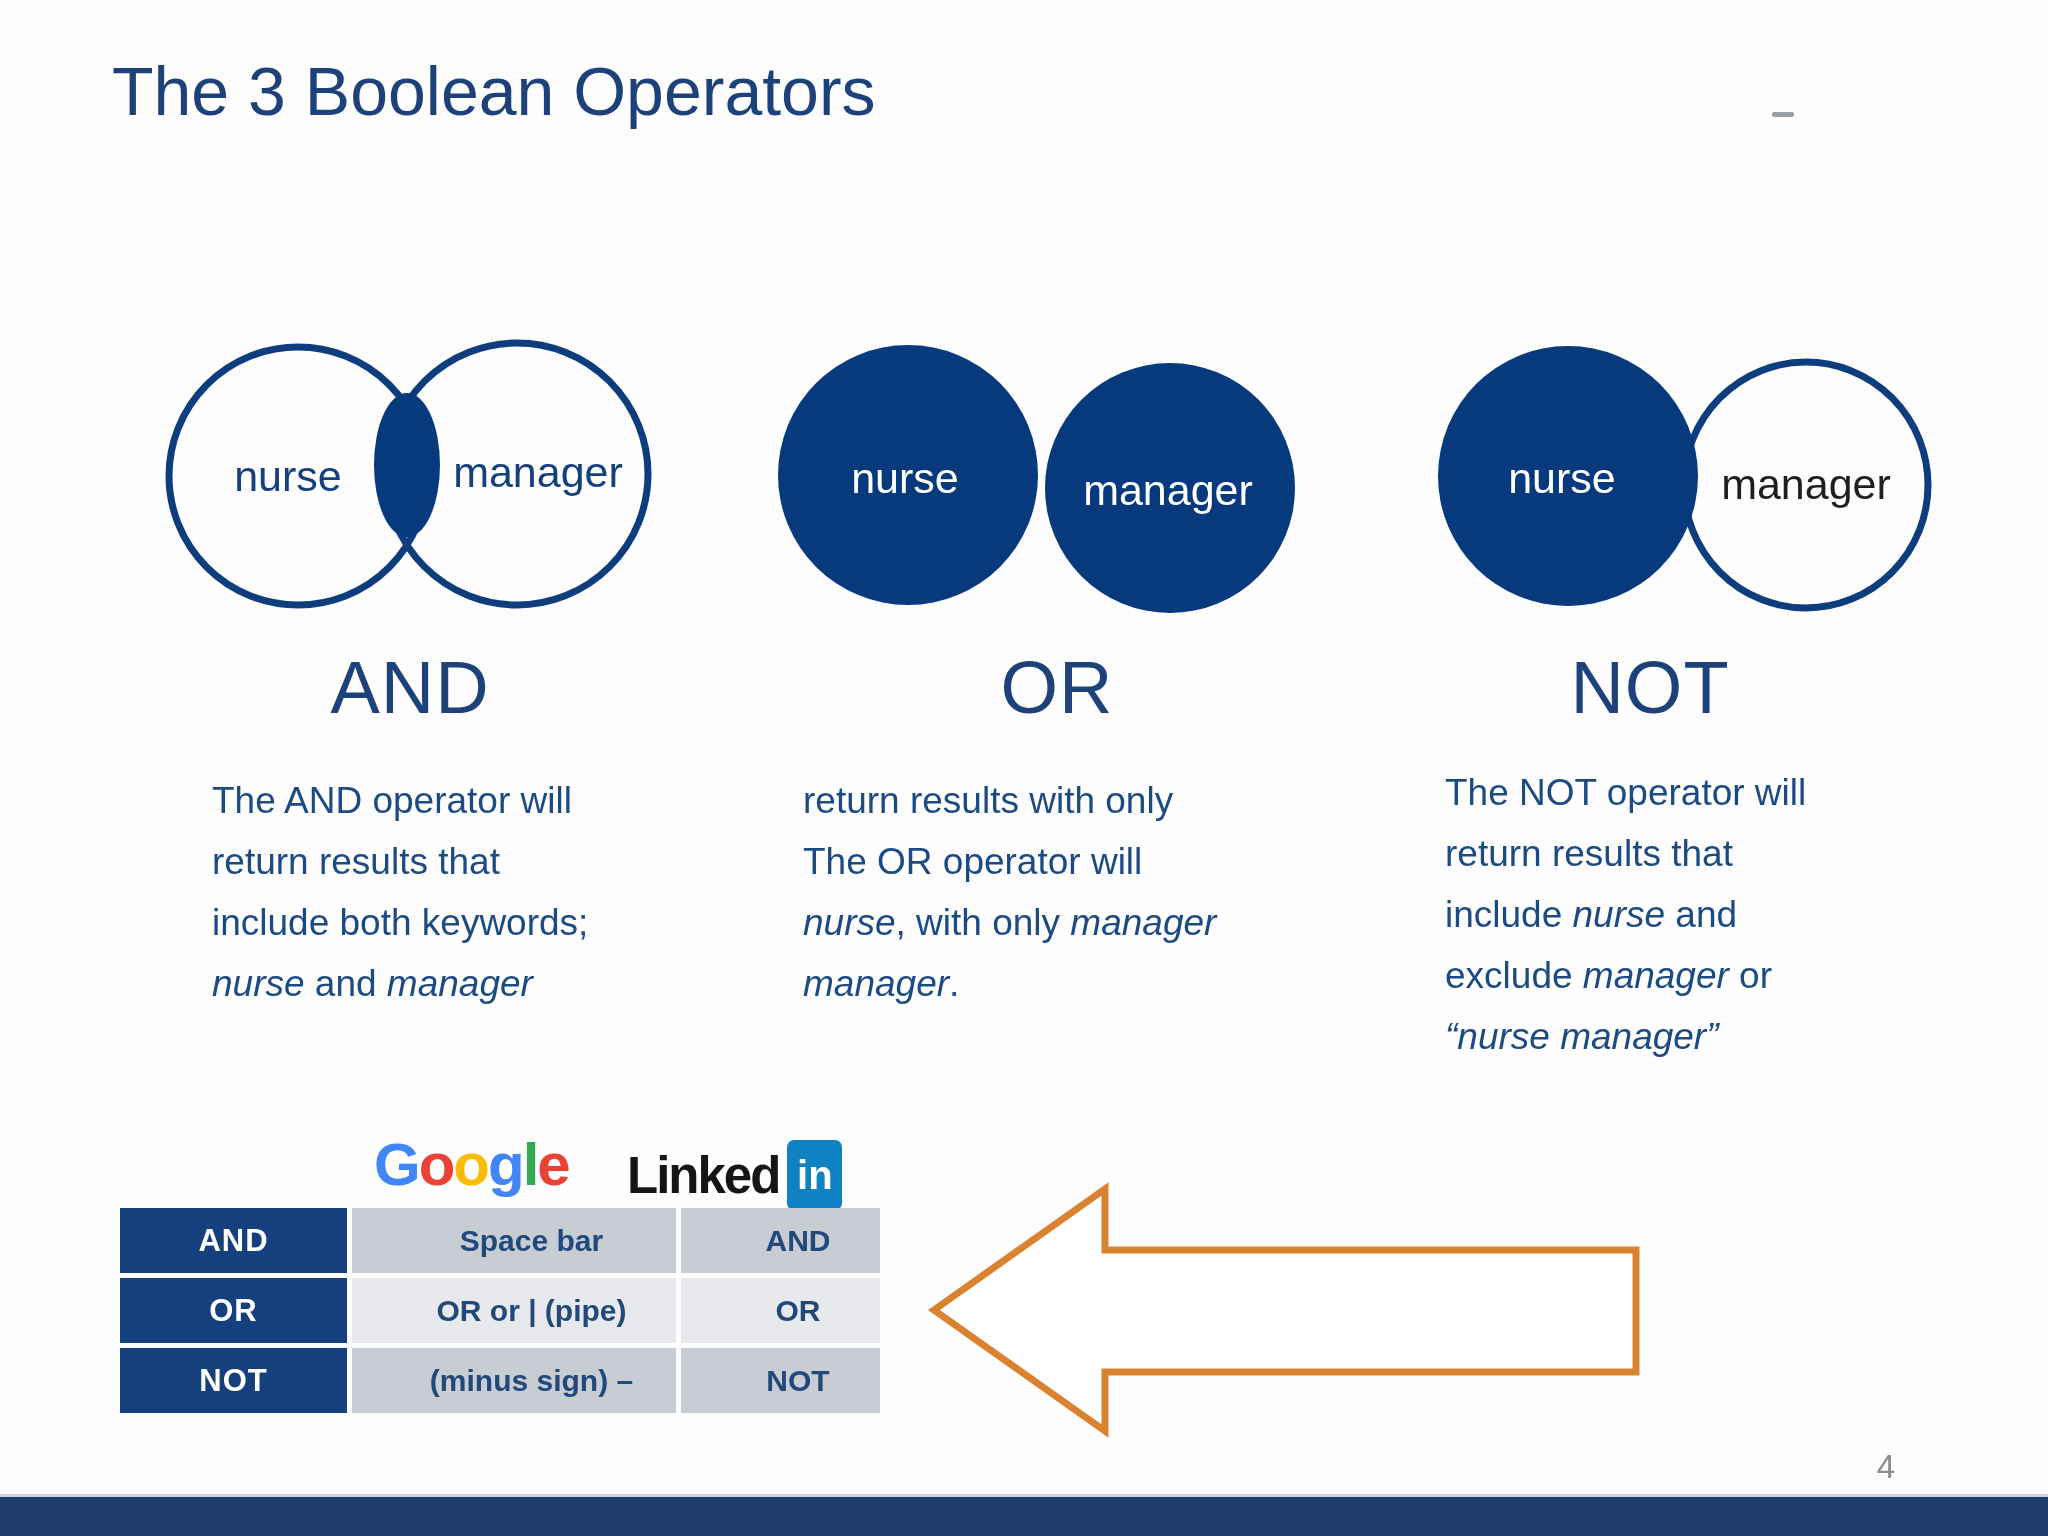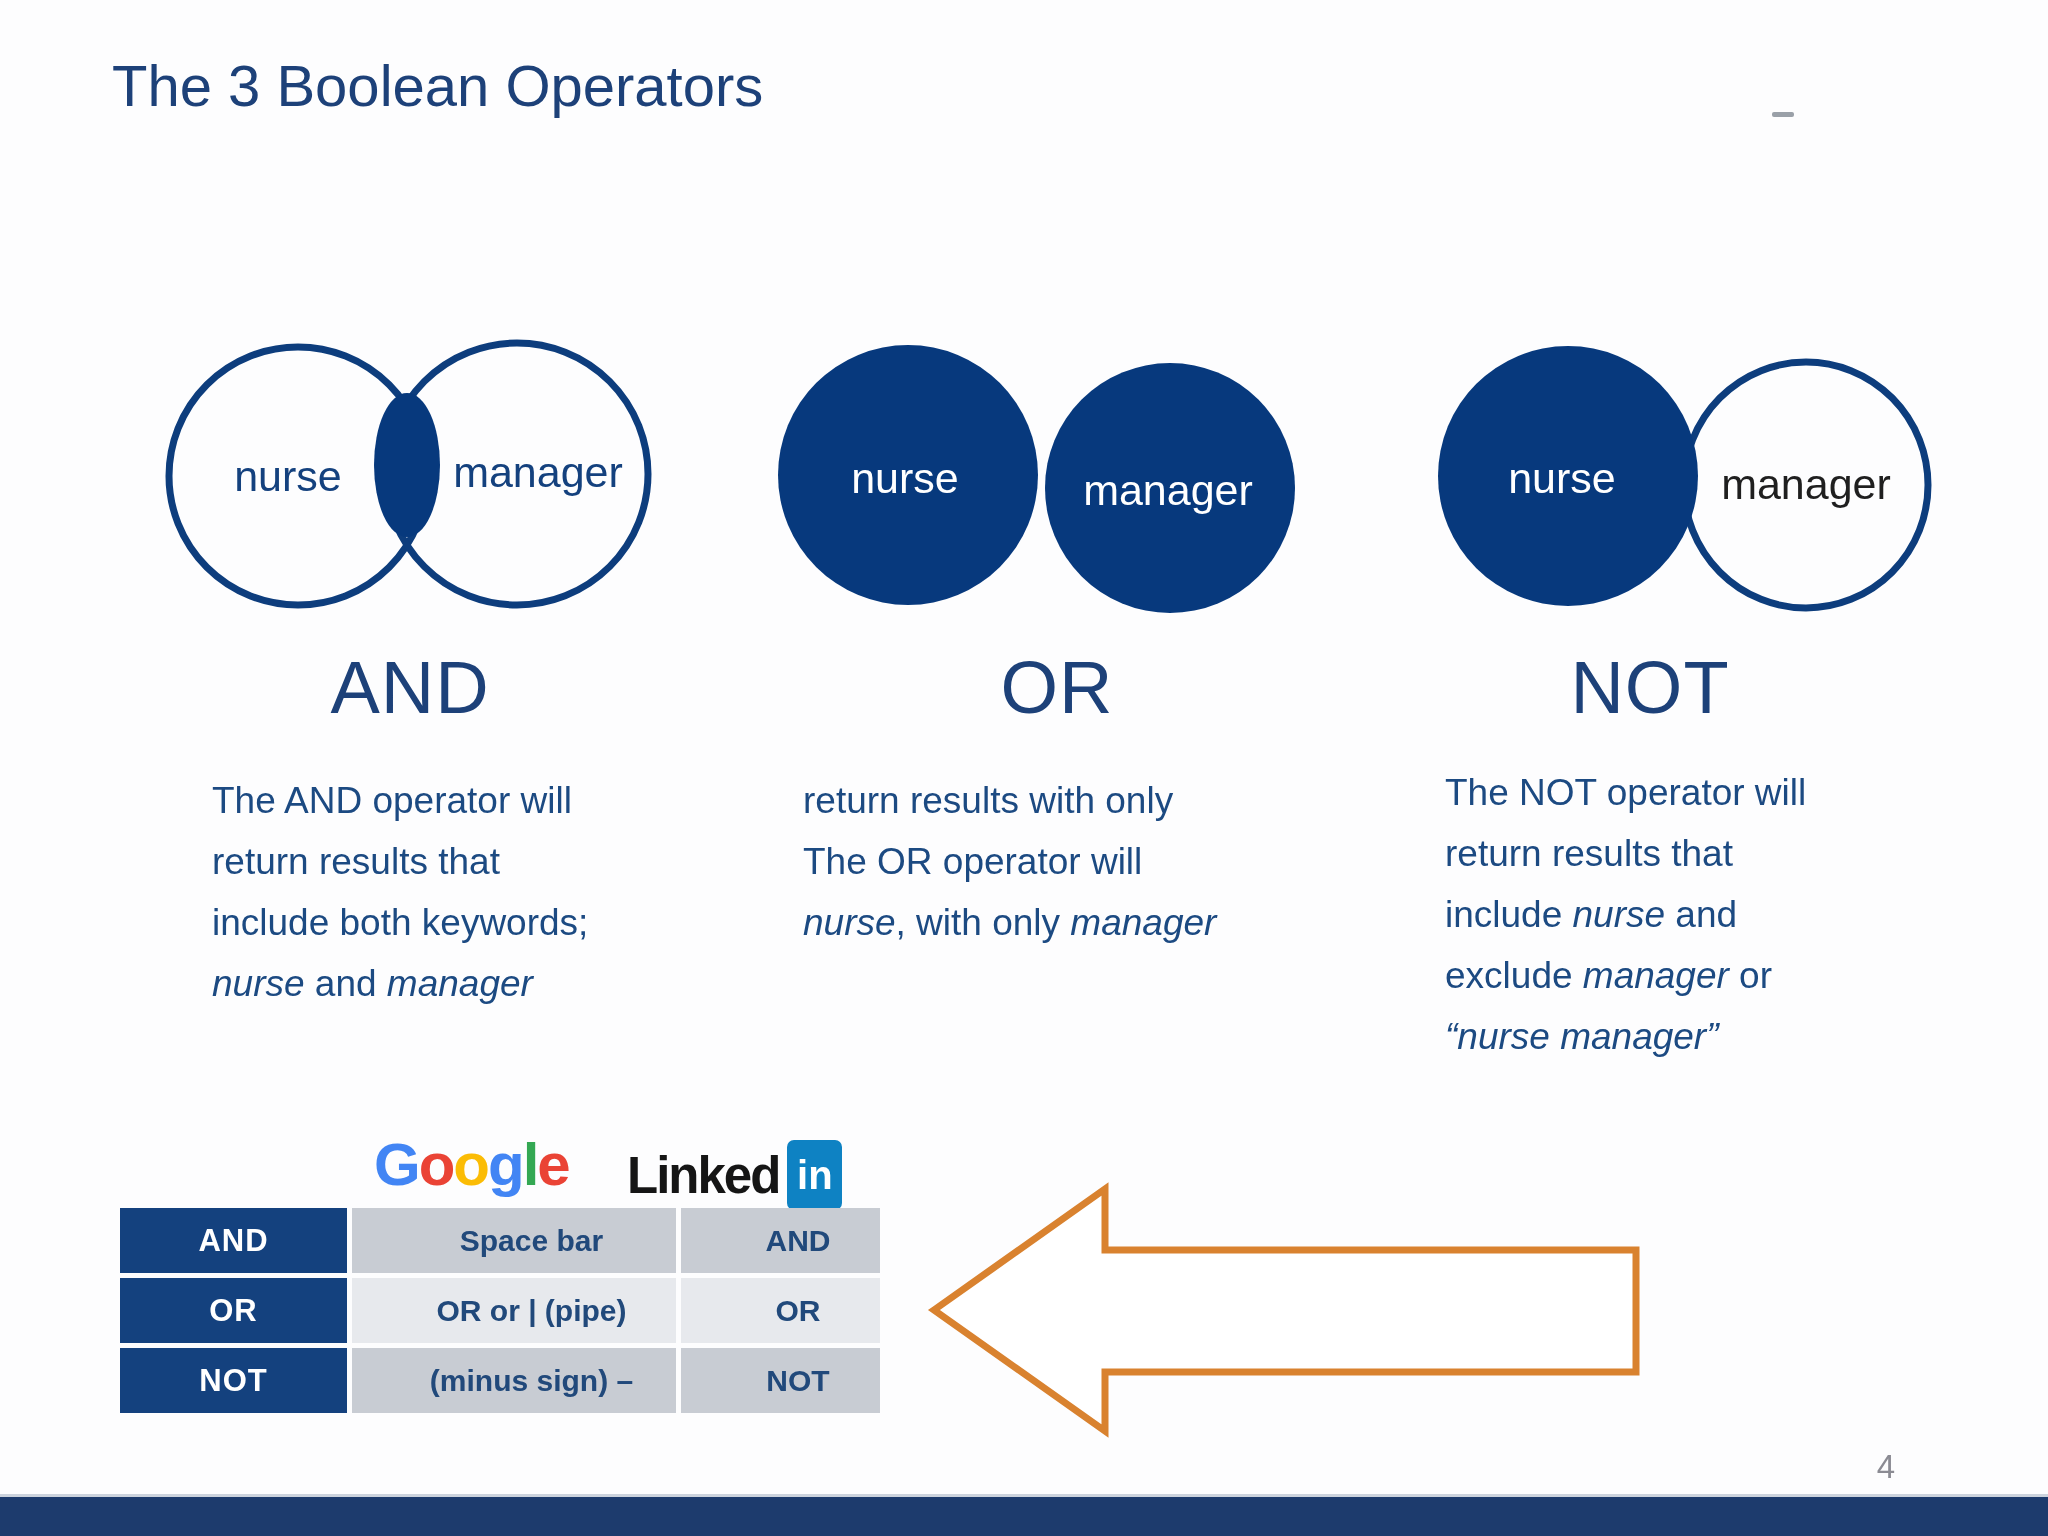--- a/index.html
+++ b/index.html
@@ -1,21 +1,21 @@
 <!DOCTYPE html>
 <html style="--navy: #07397d; --stroke: #0d3d7d; --heading: #1d4179; --text: #1c4a82; --tableNavy: #14417e; --cellText: #21497b; --gray1: #c8ccd3; --gray2: #e7e9ed; --orange: #d9822f; --footer: #1d3b6d; --pageGray: #8b8b93; --liBlue: #0e82c3;"><head>
 <meta charset="utf-8">
 <style>
   html,body{margin:0;padding:0;background:#e9e9e9;}
   .slide{
     position:relative;width:2048px;height:1536px;background:#fdfdfe;
     overflow:hidden;font-family:"Liberation Sans",sans-serif;
   }
   .title{
-    position:absolute;left:112px;top:52px;font-size:58px;font-weight:400;
+    position:absolute;left:112px;top:52px;font-size:68px;font-weight:400;
     color:var(--heading);white-space:nowrap;
   }
   .dash{position:absolute;left:1772px;top:112px;width:22px;height:5px;background:#9aa0a8;border-radius:2px;}
 
   .venn{position:absolute;top:330px;width:560px;height:300px;overflow:visible;}
   .venn .outline{fill:none;stroke:var(--stroke);stroke-width:7;}
   .venn .fillshape{fill:var(--navy);}
   .lbl{font-size:43px;text-anchor:middle;font-family:"Liberation Sans",sans-serif;}
   .lbl.navy{fill:var(--tableNavy);}
   .lbl.white{fill:#ffffff;}
@@ -94,20 +94,21 @@
   <div class="desc" style="left:212px;top:770px">
       <div><span>The AND operator will</span></div>
       <div><span>return results that</span></div>
       <div><span>include both keywords;</span></div>
       <div><span class="it">nurse</span><span> and </span><span class="it">manager</span></div>
     </div>
   <div class="desc" style="left:803px;top:770px">
       <div><span>return results with only</span></div>
       <div><span>The OR operator will</span></div>
       <div><span class="it">nurse</span><span>, with only </span><span class="it">manager</span></div>
+      <div><span class="it">manager</span><span>.</span></div>
     </div>
   <div class="desc" style="left:1445px;top:762px">
       <div><span>The NOT operator will</span></div>
       <div><span>return results that</span></div>
       <div><span>include </span><span class="it">nurse</span><span> and</span></div>
       <div><span>exclude </span><span class="it">manager</span><span> or</span></div>
       <div><span class="it">“nurse manager”</span></div>
     </div>
 
   <div class="glogo">

